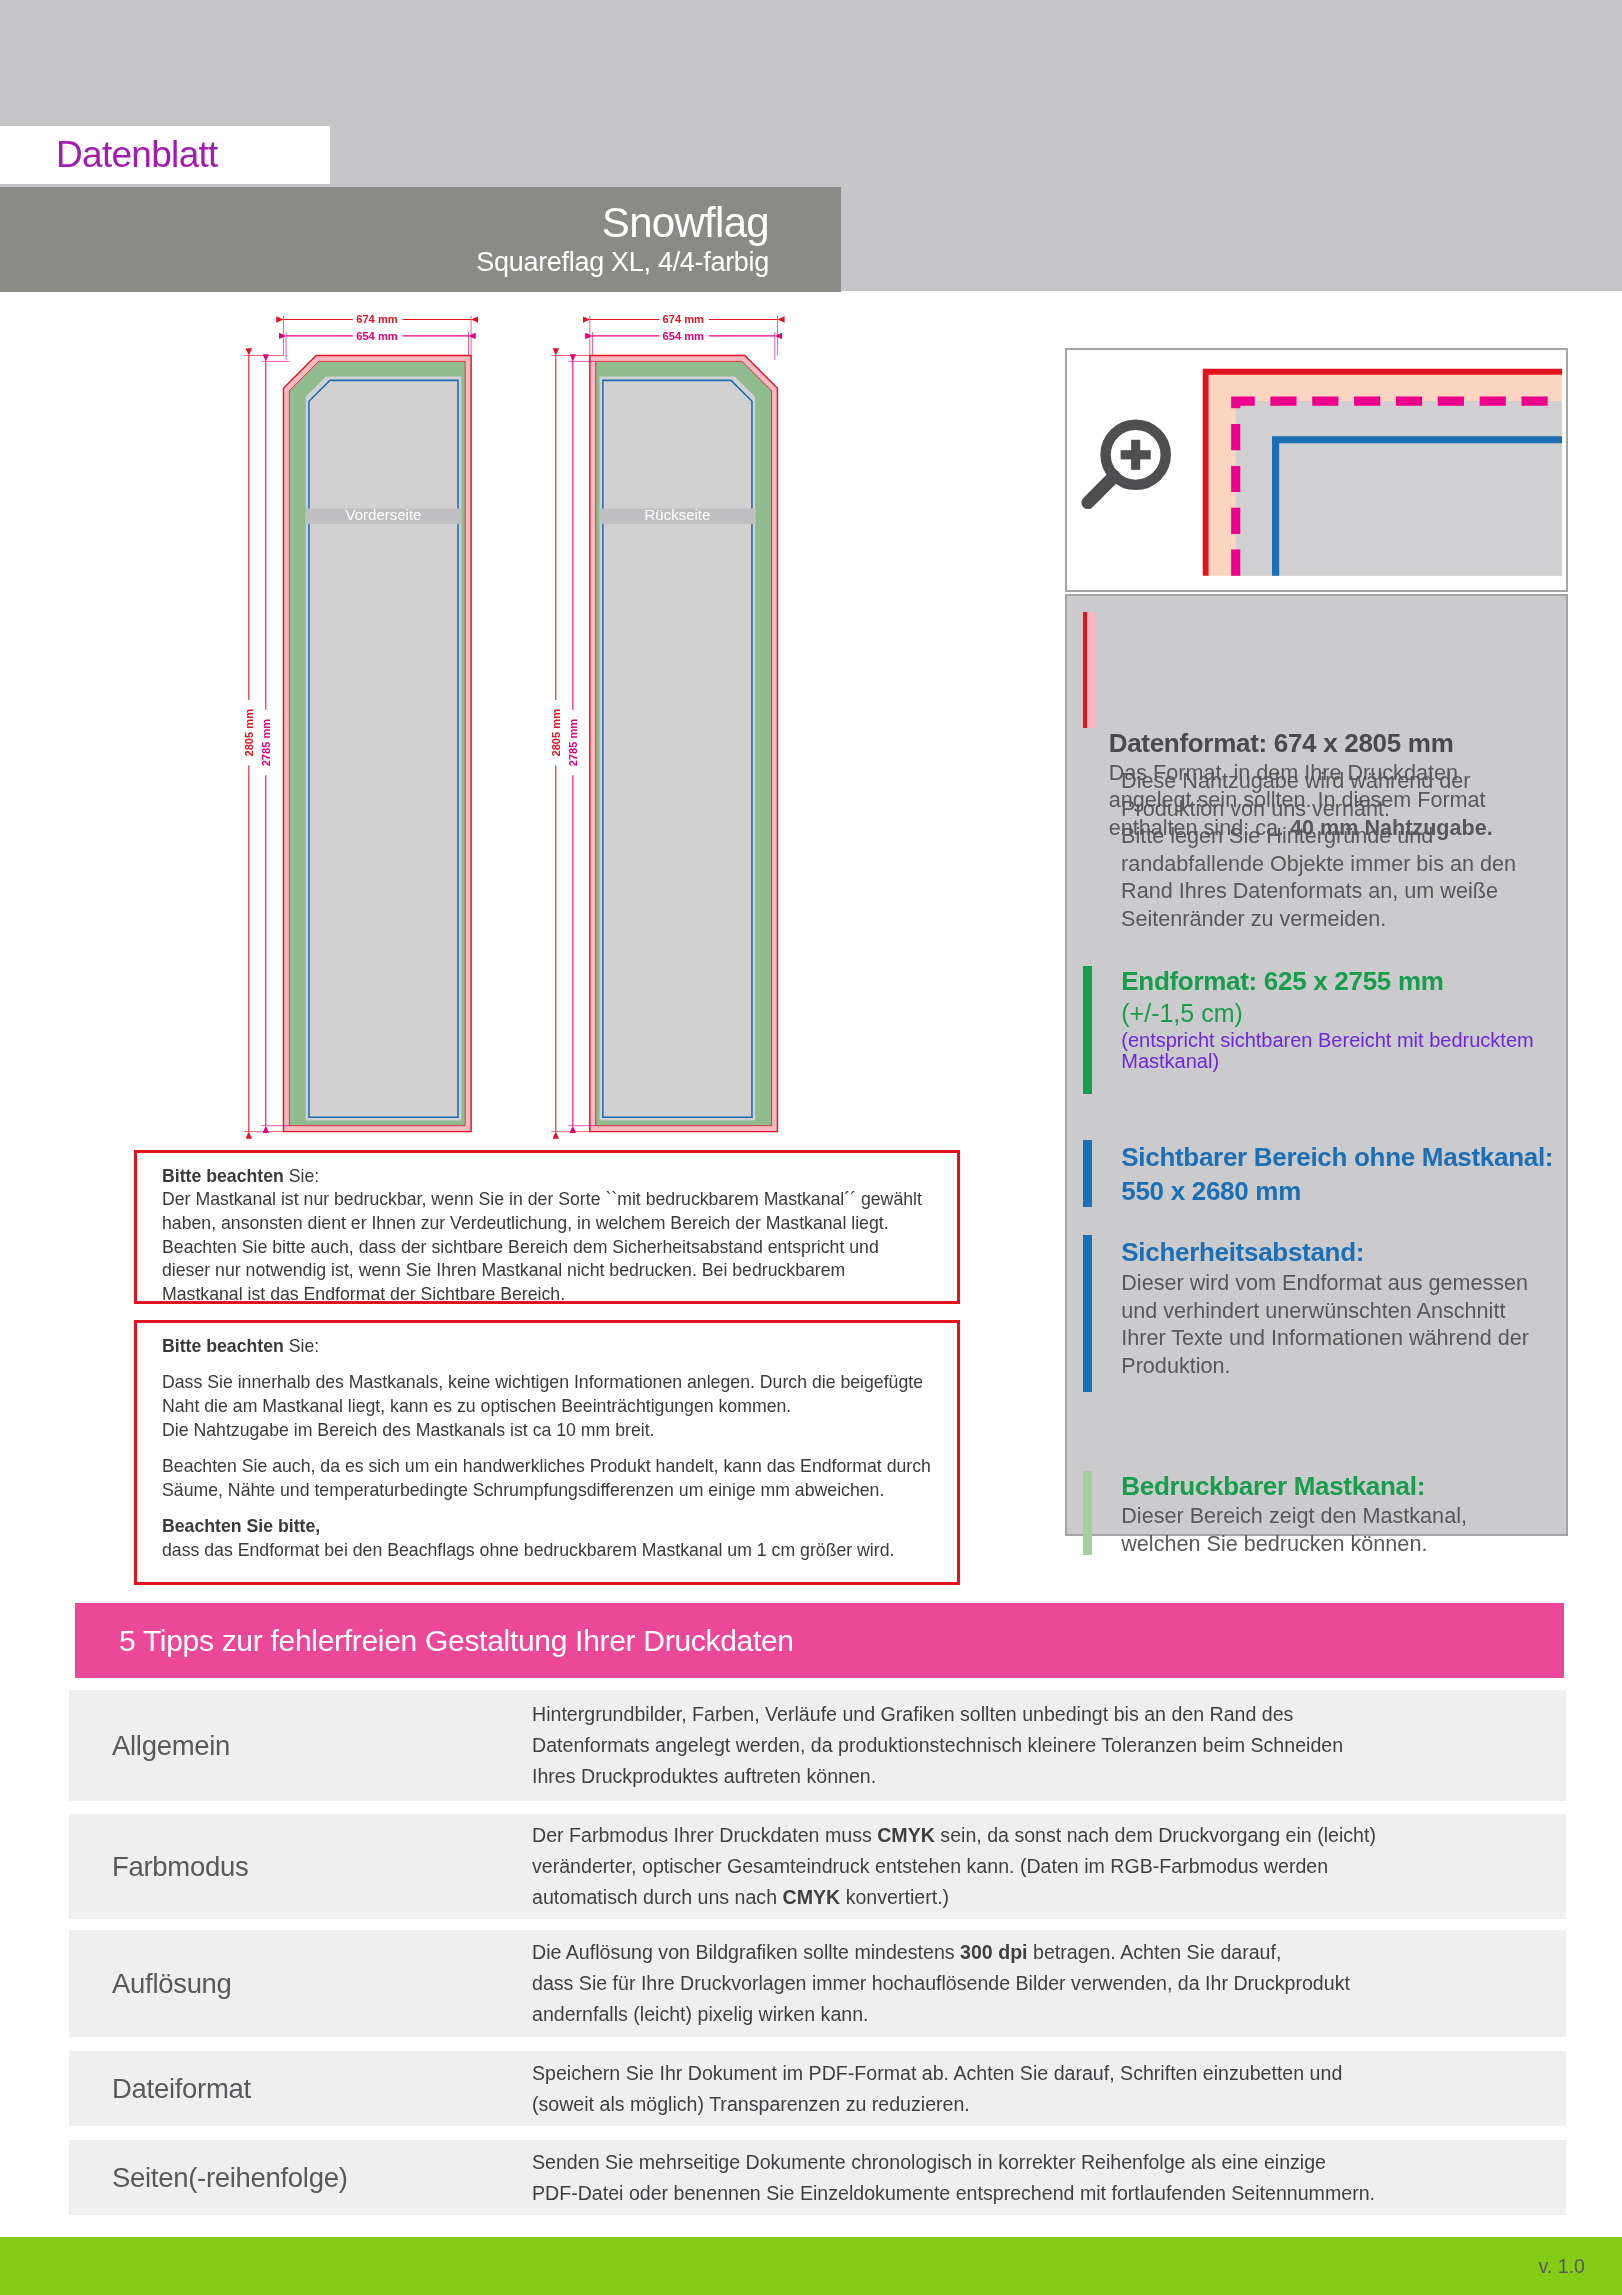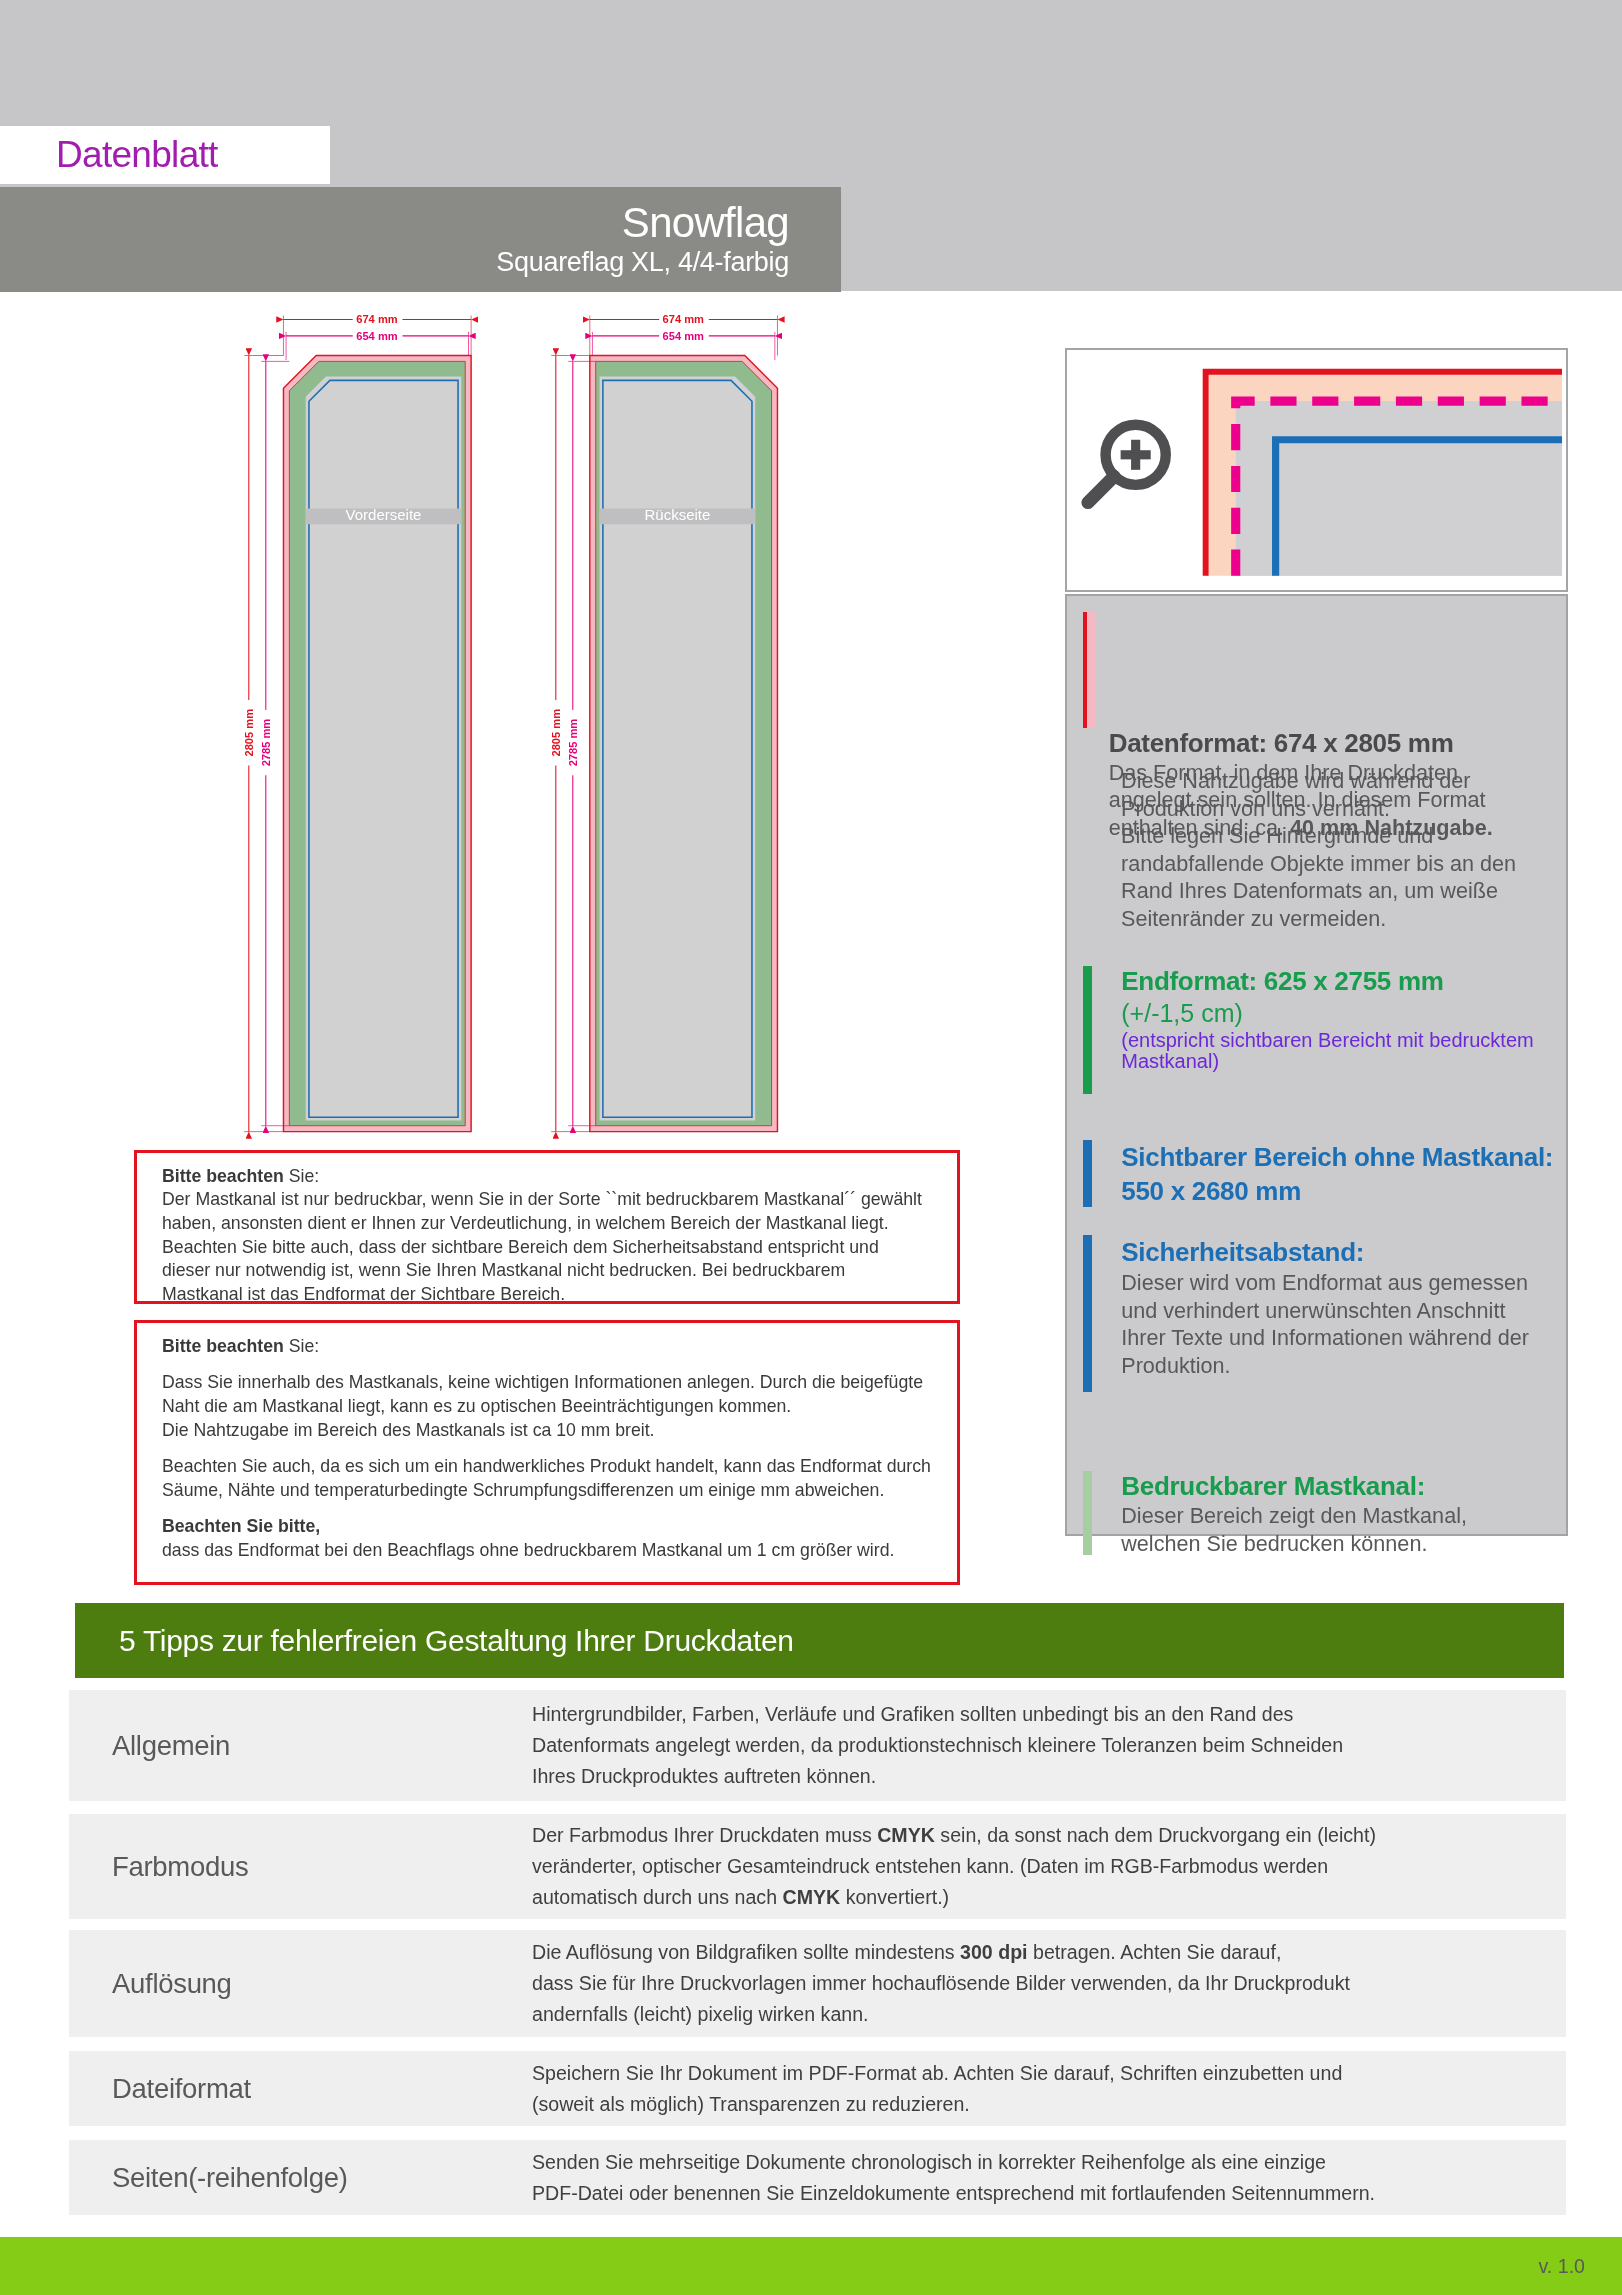--- a/index.html
+++ b/index.html
@@ -6,21 +6,21 @@
   body{
     width:1623px;height:2295px;position:relative;background:#ffffff;
     font-family:"Liberation Sans", sans-serif;color:#3a3a3c;overflow:hidden;
   }
   .abs{position:absolute;}
   
   .bg-top{left:0;top:0;width:1623px;height:291px;background:#c6c5c7;}
   .datenblatt-box{left:0;top:126px;width:330px;height:58px;background:#ffffff;}
   .datenblatt-box span{display:block;padding-left:56px;line-height:58px;font-size:37px;color:#a21caf;letter-spacing:-0.7px;}
   .title-bar{left:0;top:187px;width:841px;height:105px;background:#8a8b87;
-    display:flex;flex-direction:column;justify-content:center;align-items:flex-end;padding-right:52px;box-sizing:border-box;}
+    display:flex;flex-direction:column;justify-content:center;align-items:flex-end;padding-right:72px;box-sizing:border-box;}
   .title-bar .product{color:#fff;font-size:42px;line-height:46px;letter-spacing:-0.7px;}
   .title-bar .variant{color:#fff;font-size:27px;line-height:33px;letter-spacing:-0.3px;}
   
   .flag-svg{overflow:visible;}
   .flag-left{left:239px;top:314px;}
   .flag-right{left:546px;top:314px;}
   svg text{font-family:"Liberation Sans", sans-serif;}
   .dim-label{font-size:17px;font-weight:bold;}
   .side-label{font-size:23px;fill:#ffffff;}
   
@@ -42,21 +42,21 @@
   .accent .bar-red{width:3.9px;background:#e3121f;}
   .accent .bar-pink{width:8.5px;background:#f5b9c3;}
   .sec-content{margin-left:26px;}
   .h-dark{font-size:26px;font-weight:bold;color:#4a4a4c;line-height:31px;letter-spacing:-0.3px;}
   .h-green{font-size:26px;font-weight:bold;color:#189c4d;line-height:31px;letter-spacing:-0.3px;}
   .h-green-sub{font-size:25px;color:#189c4d;line-height:33px;}
   .h-green-small{font-size:20px;color:#6d28d9;line-height:21px;}
   .h-blue{font-size:26px;font-weight:bold;color:#1c6fb4;line-height:34px;letter-spacing:-0.3px;}
   .p-gray{font-size:21.6px;line-height:27.5px;color:#58585a;white-space:pre-line;}
   
-  .tips-bar{left:75px;top:1603px;width:1489px;height:75px;background:#4d7c0f;}
+  .tips-bar{left:75px;top:1603px;width:1489px;height:75px;background:#ec4899;}
   .tips-bar span{display:block;padding-left:44px;line-height:75px;font-size:30px;color:#ffffff;letter-spacing:-0.3px;}
   .tip-row{left:69px;width:1497px;background:#f0eff0;}
   .tip-row .tip-label{position:absolute;left:43px;top:0;bottom:0;display:flex;align-items:center;
     font-size:27.5px;color:#59595b;letter-spacing:-0.3px;}
   .tip-row .tip-text{position:absolute;left:463px;top:0;bottom:0;width:1021px;display:flex;align-items:center;}
   .tip-row .tip-text .inner{font-size:19.6px;line-height:31px;color:#3f3f41;white-space:pre-line;}
   .row-1{top:1690px;height:111px;}
   .row-2{top:1814px;height:105px;}
   .row-3{top:1930px;height:107px;}
   .row-4{top:2051px;height:75px;}

